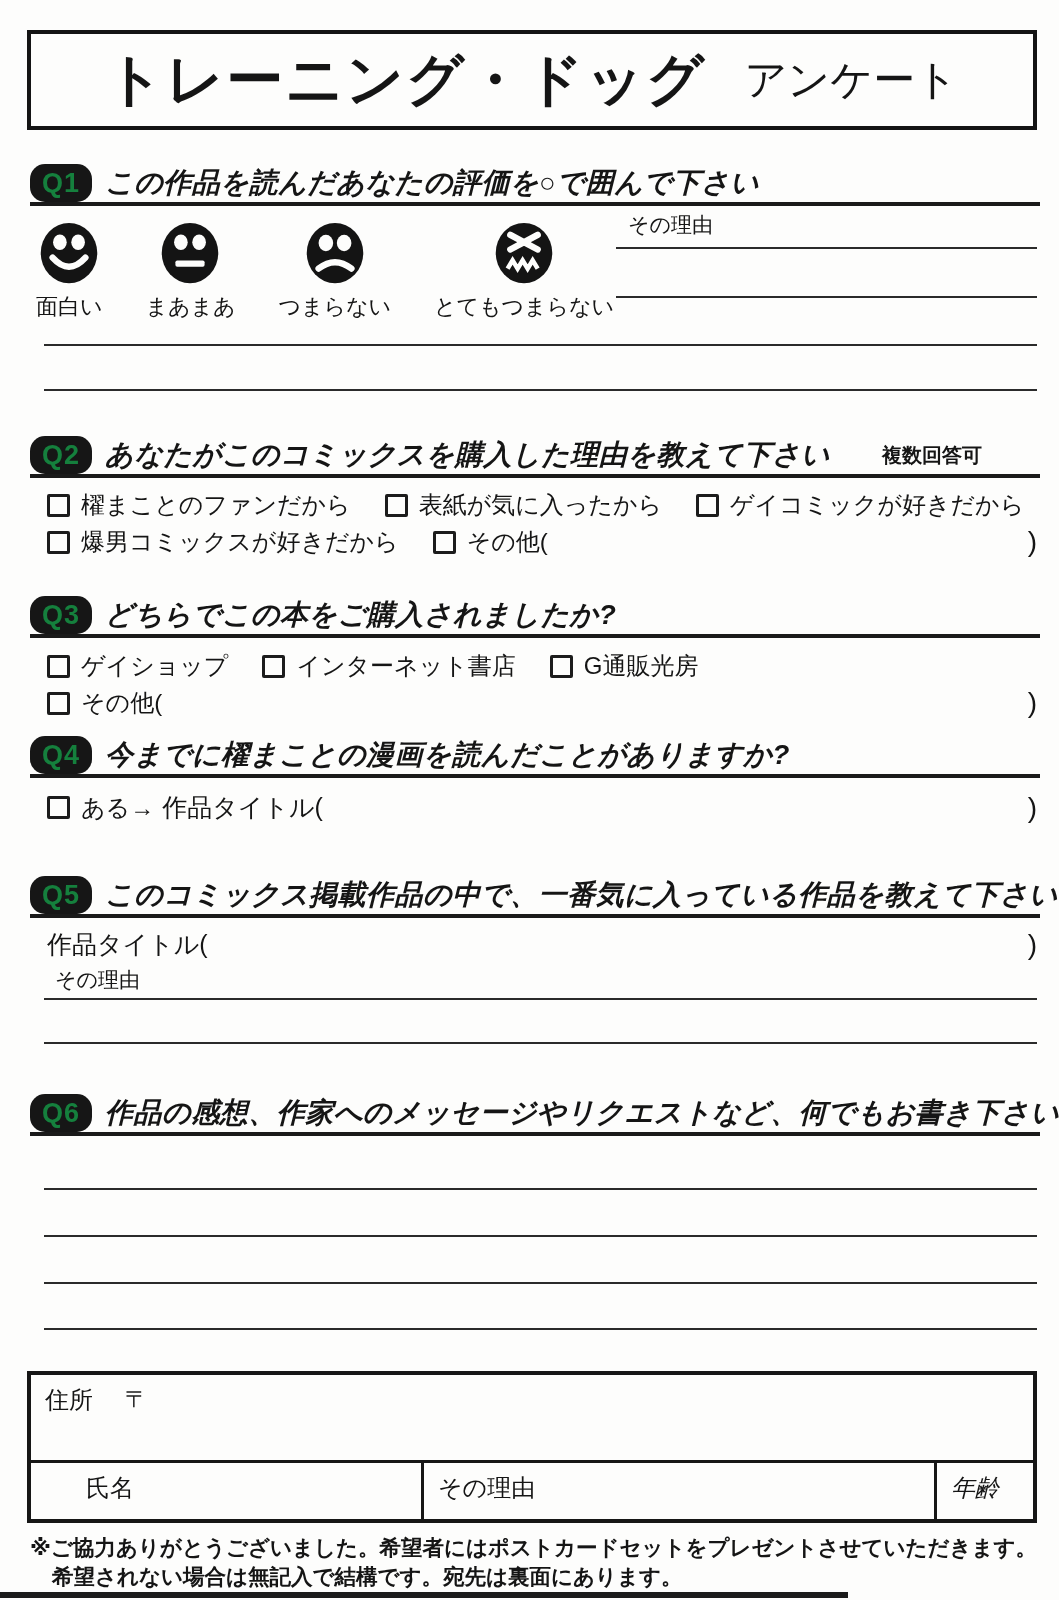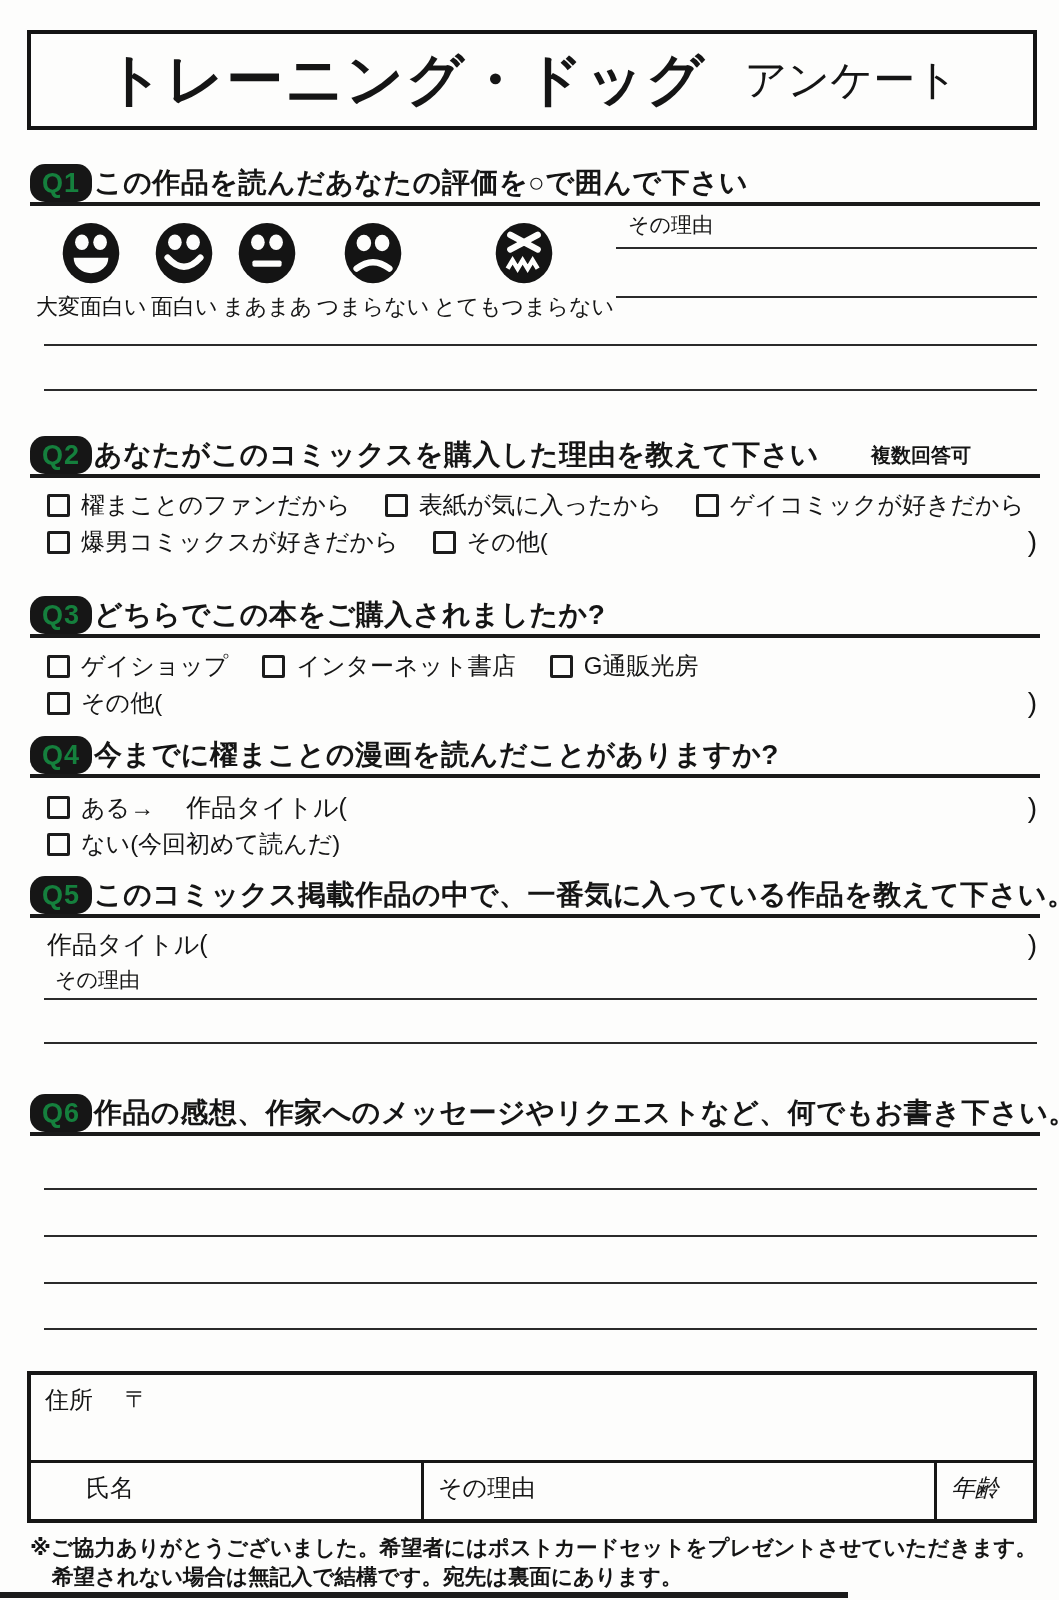--- a/index.html
+++ b/index.html
@@ -21,21 +21,21 @@
   
   .q-header {
     position:absolute; left:30px; right:19px; height:42px;
     display:flex; align-items:center; border-bottom:4px solid #1a1a1a;
   }
   .badge {
     width:62px; height:38px; background:#161616; color:#15803d; border-radius:15px;
     display:flex; align-items:center; justify-content:center;
     font-size:27px; font-weight:700; letter-spacing:1px; flex:0 0 auto;
   }
-  .qtext { font-size:28px; font-weight:700; margin-left:2px; letter-spacing:0.5px; white-space:nowrap; }
+  .qtext { font-size:28px; font-weight:700; margin-left:13px; letter-spacing:0.5px; white-space:nowrap;font-style:italic; }
   .qnote { font-size:20px; font-weight:700; margin-left:52px; white-space:nowrap; }
   
   .ratings {
     position:absolute; left:36px; top:221px; width:578px;
     display:flex; justify-content:space-between; align-items:flex-end;
   }
   .rating { display:flex; flex-direction:column; align-items:center; }
   .rating svg { display:block; }
   .rlabel { font-size:22px; margin-top:5px; white-space:nowrap; }
   
@@ -82,29 +82,20 @@
     <span class="badge">Q1</span>
     <span class="qtext">この作品を読んだあなたの評価を○で囲んで下さい</span>
   </div>
 
   <div class="ratings">
     <div class="rating">
       <svg width="62" height="66" viewBox="0 0 68 72">
         <ellipse cx="34" cy="35" rx="31" ry="33" fill="#141414"></ellipse>
         <ellipse cx="24" cy="23" rx="7.5" ry="8.5" fill="#fdfdfc"></ellipse>
         <ellipse cx="44" cy="23" rx="7.5" ry="8.5" fill="#fdfdfc"></ellipse>
-        <path d="M15 40 H53 A19 17 0 0 1 15 40 Z" fill="#fdfdfc"></path>
-      </svg>
-      <span class="rlabel">大変面白い</span>
-    </div>
-    <div class="rating">
-      <svg width="62" height="66" viewBox="0 0 68 72">
-        <ellipse cx="34" cy="35" rx="31" ry="33" fill="#141414"></ellipse>
-        <ellipse cx="24" cy="23" rx="7.5" ry="8.5" fill="#fdfdfc"></ellipse>
-        <ellipse cx="44" cy="23" rx="7.5" ry="8.5" fill="#fdfdfc"></ellipse>
         <path d="M16 40 Q34 60 52 40" stroke="#fdfdfc" stroke-width="7" fill="none" stroke-linecap="round"></path>
       </svg>
       <span class="rlabel">面白い</span>
     </div>
     <div class="rating">
       <svg width="62" height="66" viewBox="0 0 68 72">
         <ellipse cx="34" cy="35" rx="31" ry="33" fill="#141414"></ellipse>
         <ellipse cx="24" cy="23" rx="7.5" ry="8.5" fill="#fdfdfc"></ellipse>
         <ellipse cx="44" cy="23" rx="7.5" ry="8.5" fill="#fdfdfc"></ellipse>
         <rect x="18" y="43" width="32" height="7" rx="2" fill="#fdfdfc"></rect>
@@ -191,32 +182,26 @@
       <span class="olabel">その他(</span>
     </div>
     <span class="paren">)</span>
   </div>
 
   <div class="q-header" style="top:736px">
     <span class="badge">Q4</span>
     <span class="qtext">今までに櫂まことの漫画を読んだことがありますか?</span>
   </div>
   <div class="opt-row" style="top:791px">
-    <div class="opt" style="margin-right:32px">
+    <div class="opt" style="margin-right:8px">
       <span class="cb"></span>
       <span class="olabel">ある→</span>
     </div>
     <span class="fill-label">作品タイトル(</span>
     <span class="paren">)</span>
-  </div>
-  <div class="opt-row" style="top:828px">
-    <div class="opt">
-      <span class="cb"></span>
-      <span class="olabel">ない(今回初めて読んだ)</span>
-    </div>
   </div>
 
   <div class="q-header" style="top:876px">
     <span class="badge">Q5</span>
     <span class="qtext">このコミックス掲載作品の中で、一番気に入っている作品を教えて下さい。</span>
   </div>
   <div class="opt-row" style="top:928px">
     <span class="fill-label">作品タイトル(</span>
     <span class="paren">)</span>
   </div>

